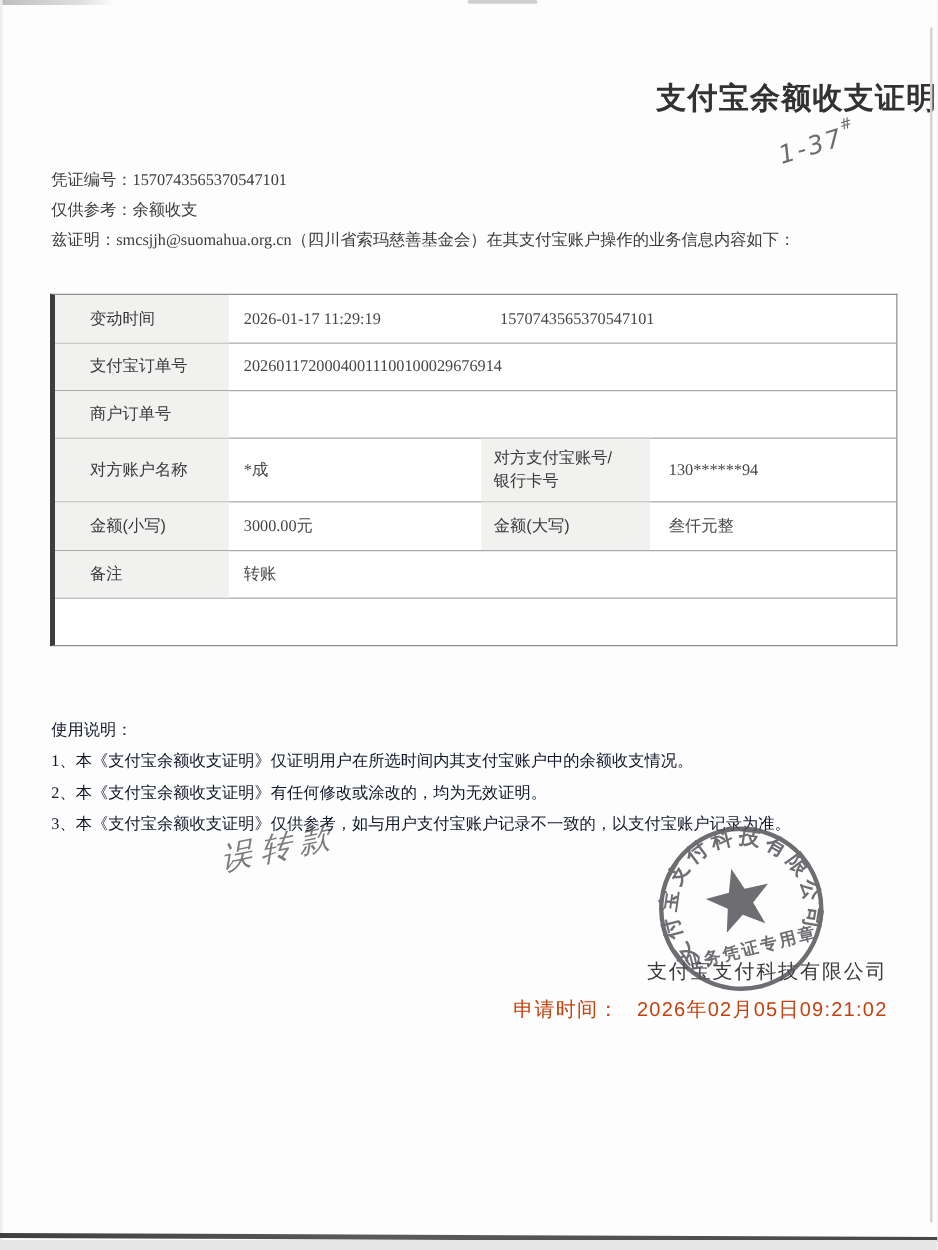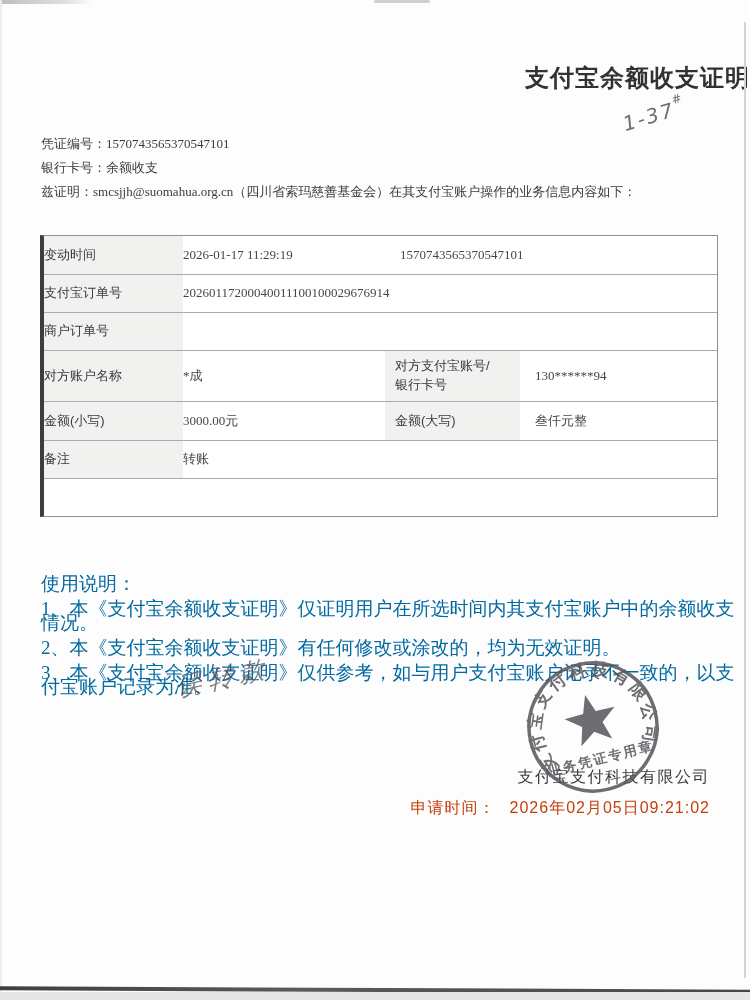--- a/index.html
+++ b/index.html
@@ -30,32 +30,32 @@
 
   
   .tbl {
     position:absolute; left:40px; top:235px; width:678px; box-sizing:border-box;
     border:1px solid #8f8f90; border-left:4px solid #3d3d40; background:#fff;
   }
   .trow { display:flex; border-bottom:1px solid #ababab; }
   .trow:last-child { border-bottom:none; }
   .cell { box-sizing:border-box; display:flex; align-items:center; font-size:13px; line-height:1.45; }
   .lbl {
-    width:139px; padding-left:0; background:#f1f1ef; flex:none;
+    width:139px; padding-left:28px; background:#f1f1ef; flex:none;
     font-family:"Liberation Sans","DejaVu Sans",sans-serif; color:#3a3a3c;
     word-break:break-all;
   }
   .lbl2 { width:135px; padding-left:10px; padding-right:18px; }
-  .val  { width:202px; flex:none; color:#46464a; }
+  .val  { width:202px; padding-left:12px; flex:none; color:#46464a; }
   .val.grow { flex:1; width:auto; }
   .val2 { flex:1; padding-left:15px; color:#46464a; }
   .h38 { height:38px; } .h37 { height:37px; } .h50 { height:50px; }
 
   
-  .instr { position:absolute; left:41px; top:577px; font-size:19px; color:#0369a1; }
+  .instr { position:absolute; left:41px; top:577px; font-size:13px; color:#0f172a; }
   .instr p { margin:0 0 11px 0; line-height:14px; }
 
   
   .hand-note {
     position:absolute; left:176px; top:661px;
     transform:rotate(-12deg) skewX(-8deg);
     font-family:"DejaVu Sans",sans-serif; font-style:italic;
     font-size:25px; letter-spacing:7px; color:#58585e; opacity:.78;
   }
 
@@ -101,21 +101,21 @@
 <body>
 
 <div class="page">
 
   <h1 class="title">支付宝余额收支证明</h1>
 
   <div class="hand-index"><span>1-37</span><sup>#</sup></div>
 
   <div class="meta">
     <p><span>凭证编号：</span><span>1570743565370547101</span></p>
-    <p><span>银行卡号：</span><span>余额收支</span></p>
+    <p><span>仅供参考：</span><span>余额收支</span></p>
     <p>兹证明：smcsjjh@suomahua.org.cn（四川省索玛慈善基金会）在其支付宝账户操作的业务信息内容如下：</p>
   </div>
 
   <div class="tbl">
     <div class="trow h38">
       <div class="cell lbl">变动时间</div>
       <div class="cell val">2026-01-17 11:29:19</div>
       <div class="cell val2">1570743565370547101</div>
     </div>
     <div class="trow h37">

